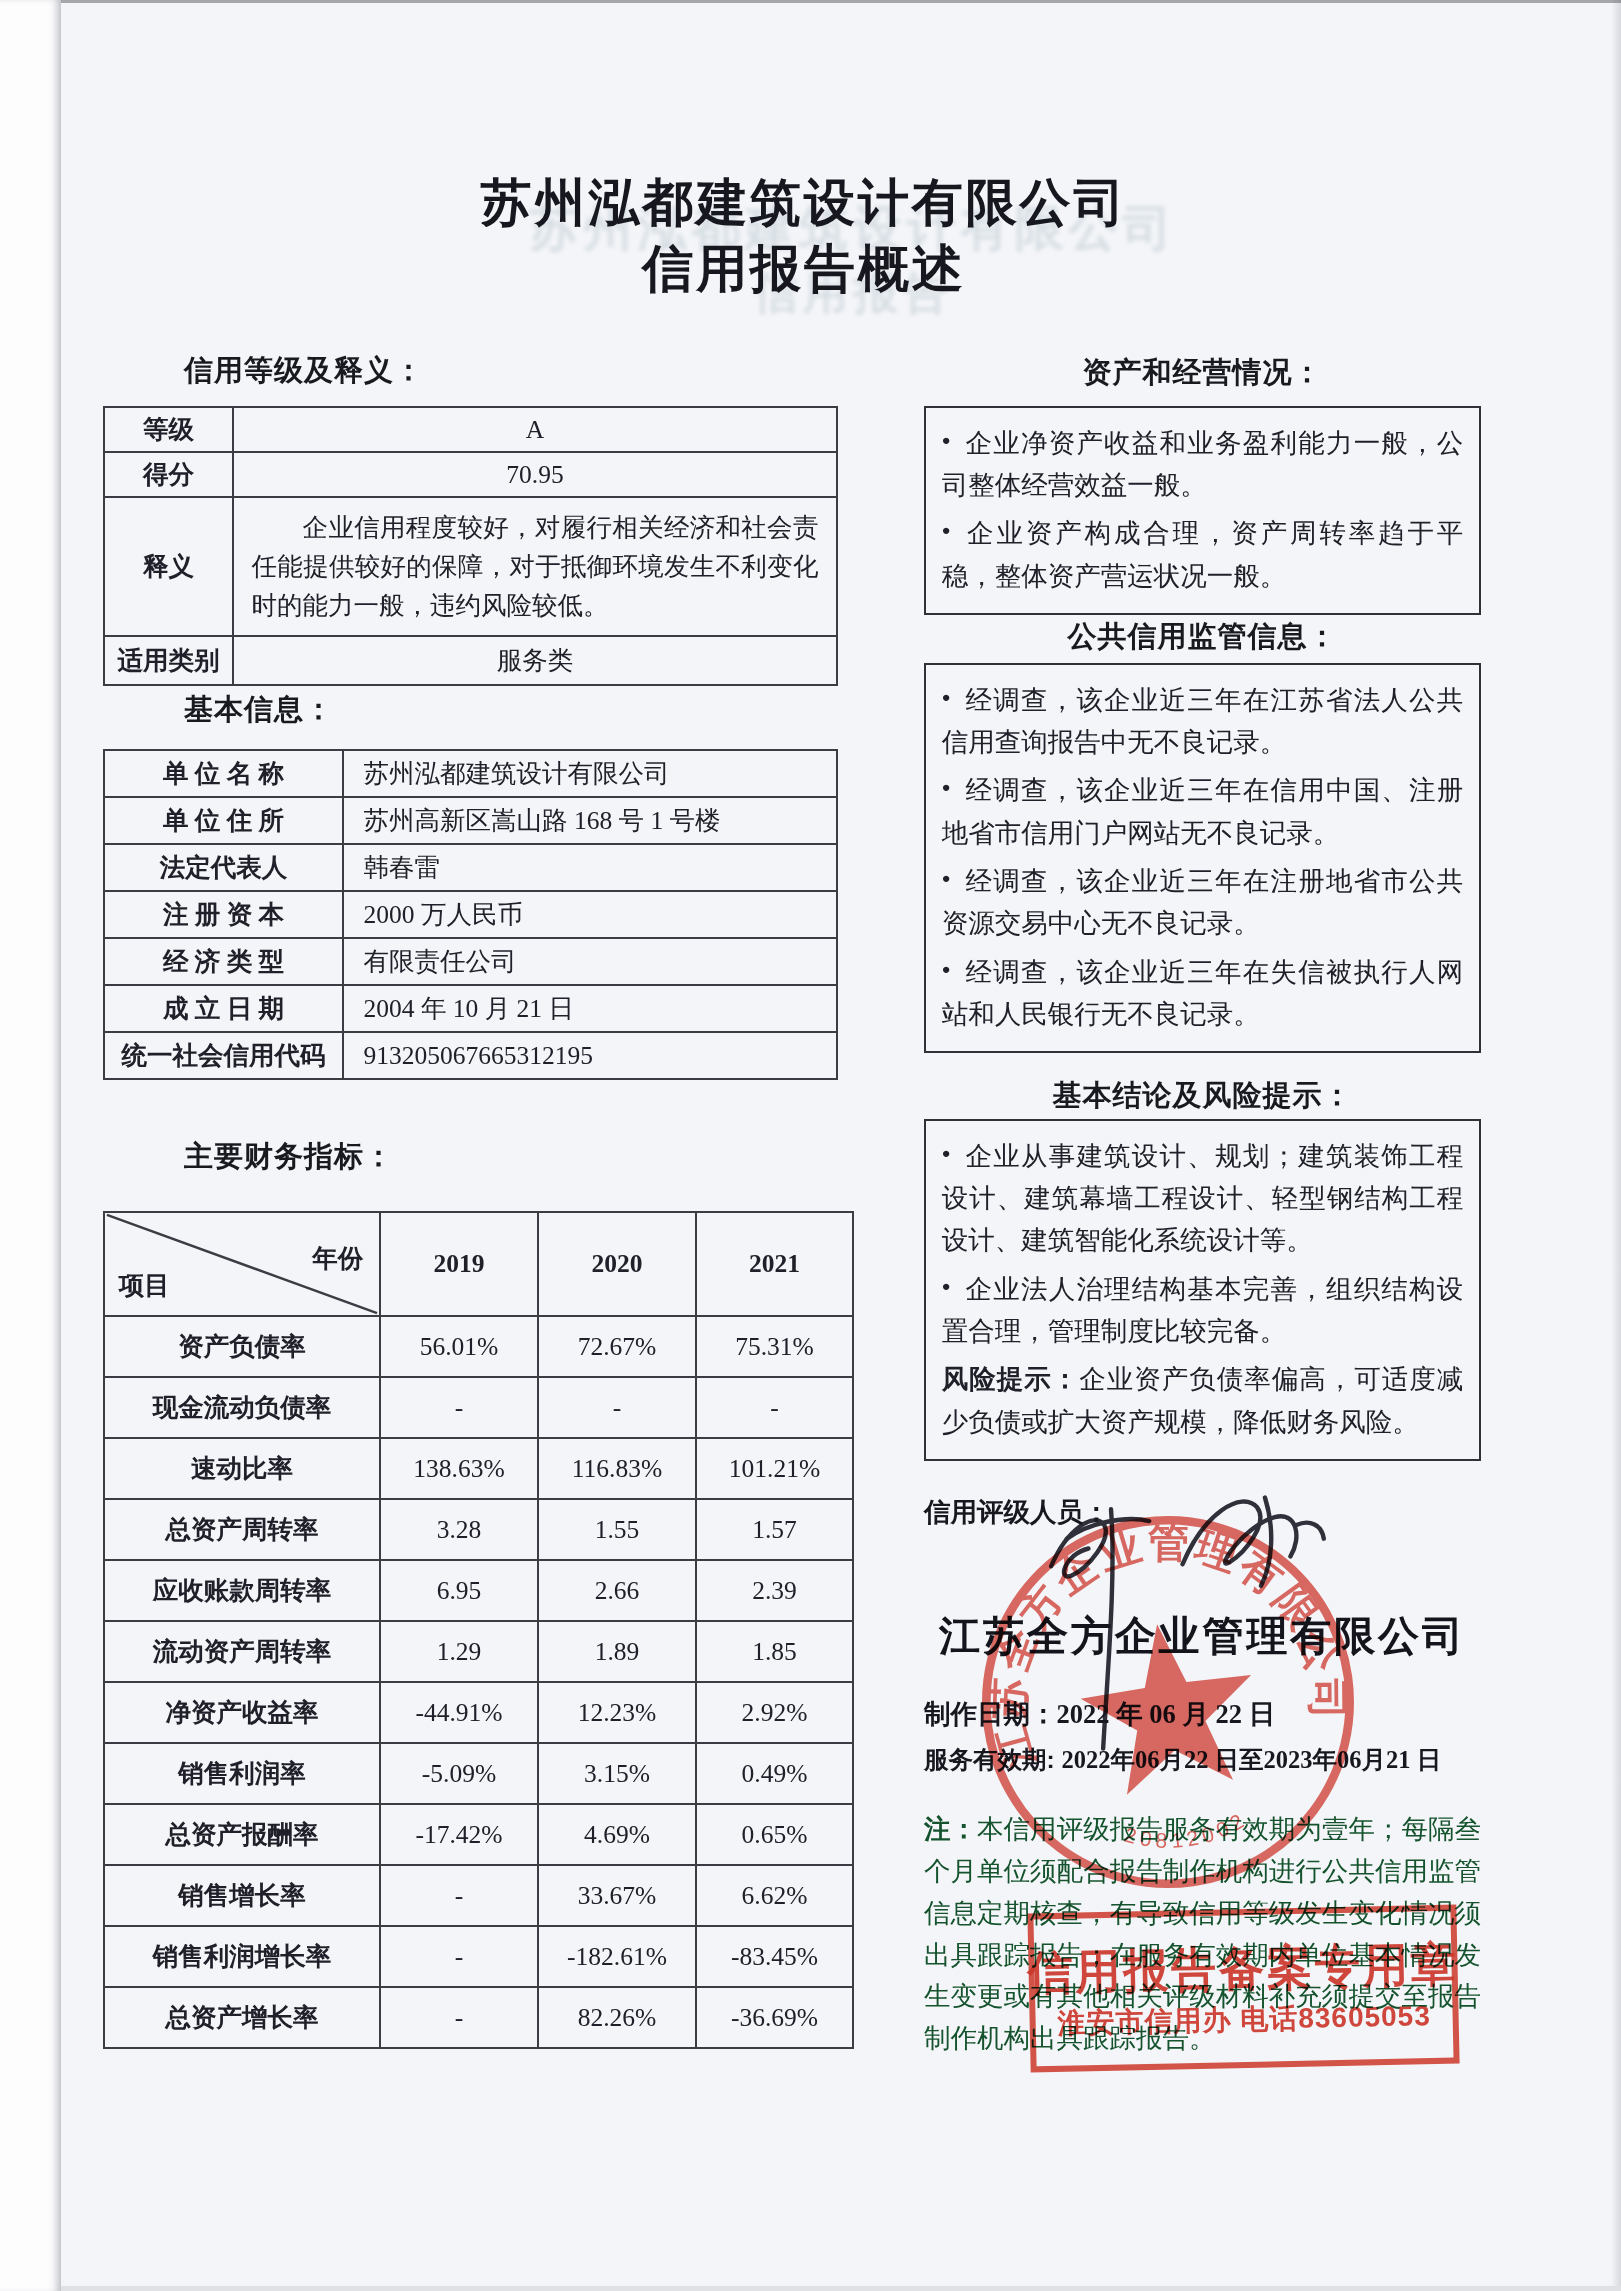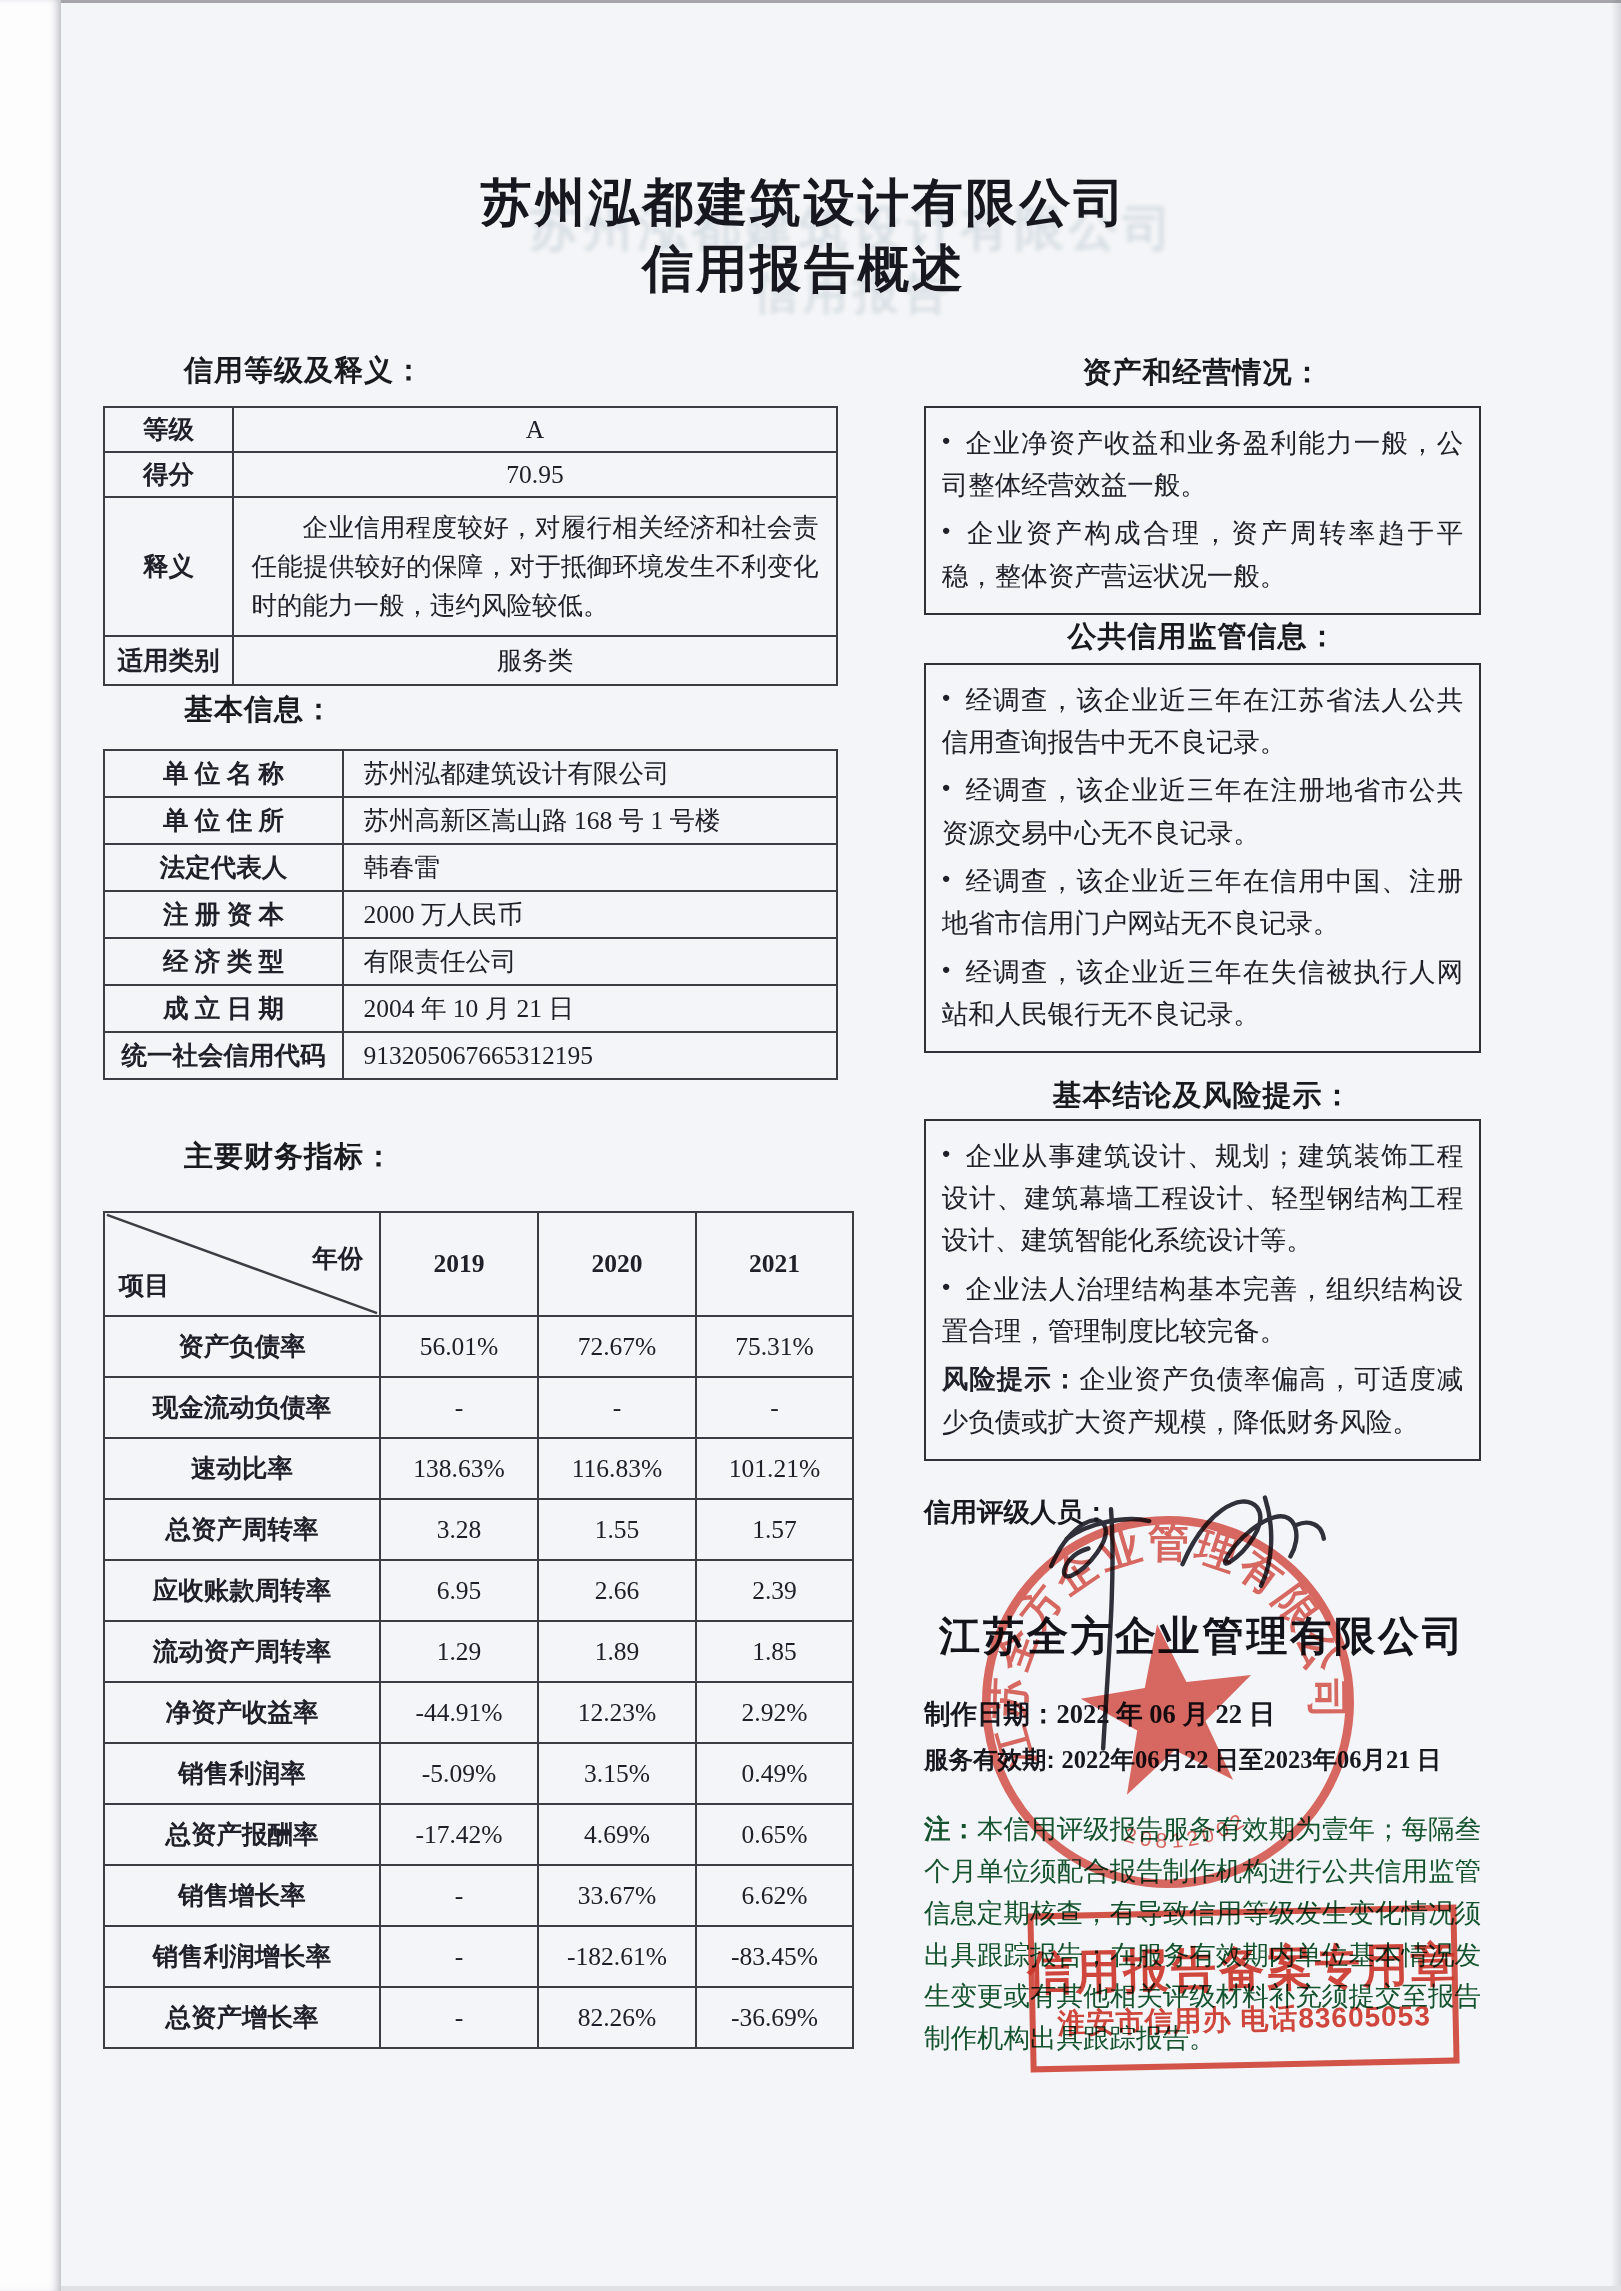--- a/index.html
+++ b/index.html
@@ -239,22 +239,22 @@
 
   <h2 class="sec-heading centered" style="left:924px;top:353px;">资产和经营情况：</h2>
   <div class="rbox" style="top:406px;">
     <p><span class="dot">●</span><span>企业净资产收益和业务盈利能力一般，公司整体经营效益一般。</span></p>
     <p><span class="dot">●</span><span>企业资产构成合理，资产周转率趋于平稳，整体资产营运状况一般。</span></p>
   </div>
 
   <h2 class="sec-heading centered" style="left:924px;top:617px;">公共信用监管信息：</h2>
   <div class="rbox" style="top:663px;">
     <p><span class="dot">●</span><span>经调查，该企业近三年在江苏省法人公共信用查询报告中无不良记录。</span></p>
+    <p><span class="dot">●</span><span>经调查，该企业近三年在信用中国、注册地省市信用门户网站无不良记录。</span></p>
     <p><span class="dot">●</span><span>经调查，该企业近三年在注册地省市公共资源交易中心无不良记录。</span></p>
-    <p><span class="dot">●</span><span>经调查，该企业近三年在信用中国、注册地省市信用门户网站无不良记录。</span></p>
     <p><span class="dot">●</span><span>经调查，该企业近三年在失信被执行人网站和人民银行无不良记录。</span></p>
   </div>
 
   <h2 class="sec-heading centered" style="left:924px;top:1076px;">基本结论及风险提示：</h2>
   <div class="rbox" style="top:1119px;">
     <p><span class="dot">●</span><span>企业从事建筑设计、规划；建筑装饰工程设计、建筑幕墙工程设计、轻型钢结构工程设计、建筑智能化系统设计等。</span></p>
     <p><span class="dot">●</span><span>企业法人治理结构基本完善，组织结构设置合理，管理制度比较完备。</span></p>
     <p class="risk"><b>风险提示：</b><span>企业资产负债率偏高，可适度减少负债或扩大资产规模，降低财务风险。</span></p>
   </div>
 

